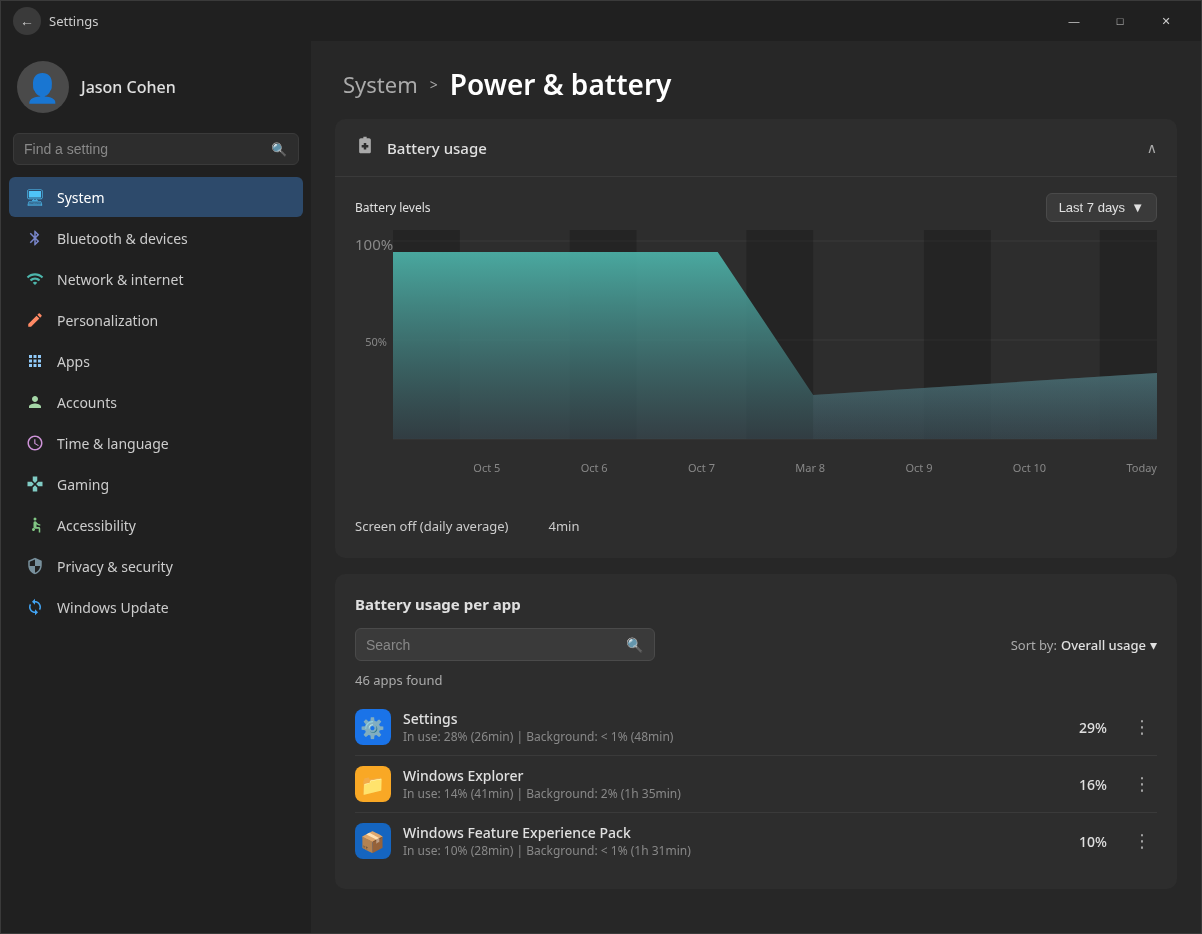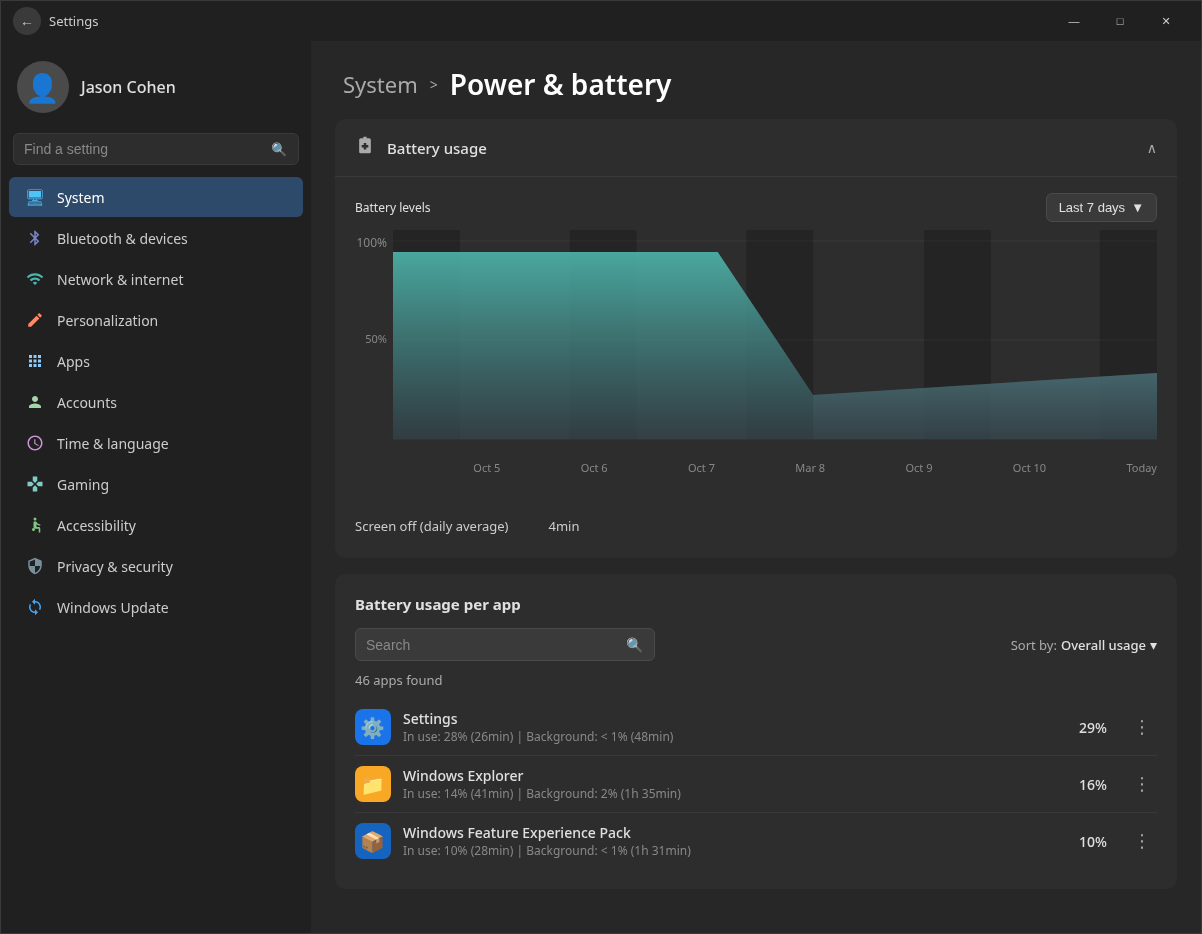--- a/index.html
+++ b/index.html
@@ -514,21 +514,21 @@
           <span class="battery-levels-title">Battery levels</span>
           <button class="dropdown-btn">
             <span>Last 7 days</span>
             <span>▼</span>
           </button>
         </div>
 
         <div class="chart-container">
           <div style="display:flex; align-items:flex-start; width:100%;">
             <div style="width:38px; flex-shrink:0; padding-top:4px;">
-              <div style="font-size:12px; color:#888; text-align:right; padding-right:6px; margin-bottom:80px;">100%</div>
+              <div style="font-size:15px; color:#888; text-align:right; padding-right:6px; margin-bottom:80px;">100%</div>
               <div style="font-size:11px; color:#888; text-align:right; padding-right:6px;">50%</div>
             </div>
             <div style="flex:1; position:relative;">
               <svg class="battery-chart" viewBox="0 0 800 200" preserveAspectRatio="none">
                 <defs>
                   <linearGradient id="batteryGrad" x1="0" y1="0" x2="0" y2="1">
                     <stop offset="0%" stop-color="#4db6ac" stop-opacity="0.9"></stop>
                     <stop offset="100%" stop-color="#37474f" stop-opacity="0.7"></stop>
                   </linearGradient>
                   <linearGradient id="batteryGrad2" x1="0" y1="0" x2="0" y2="1">

